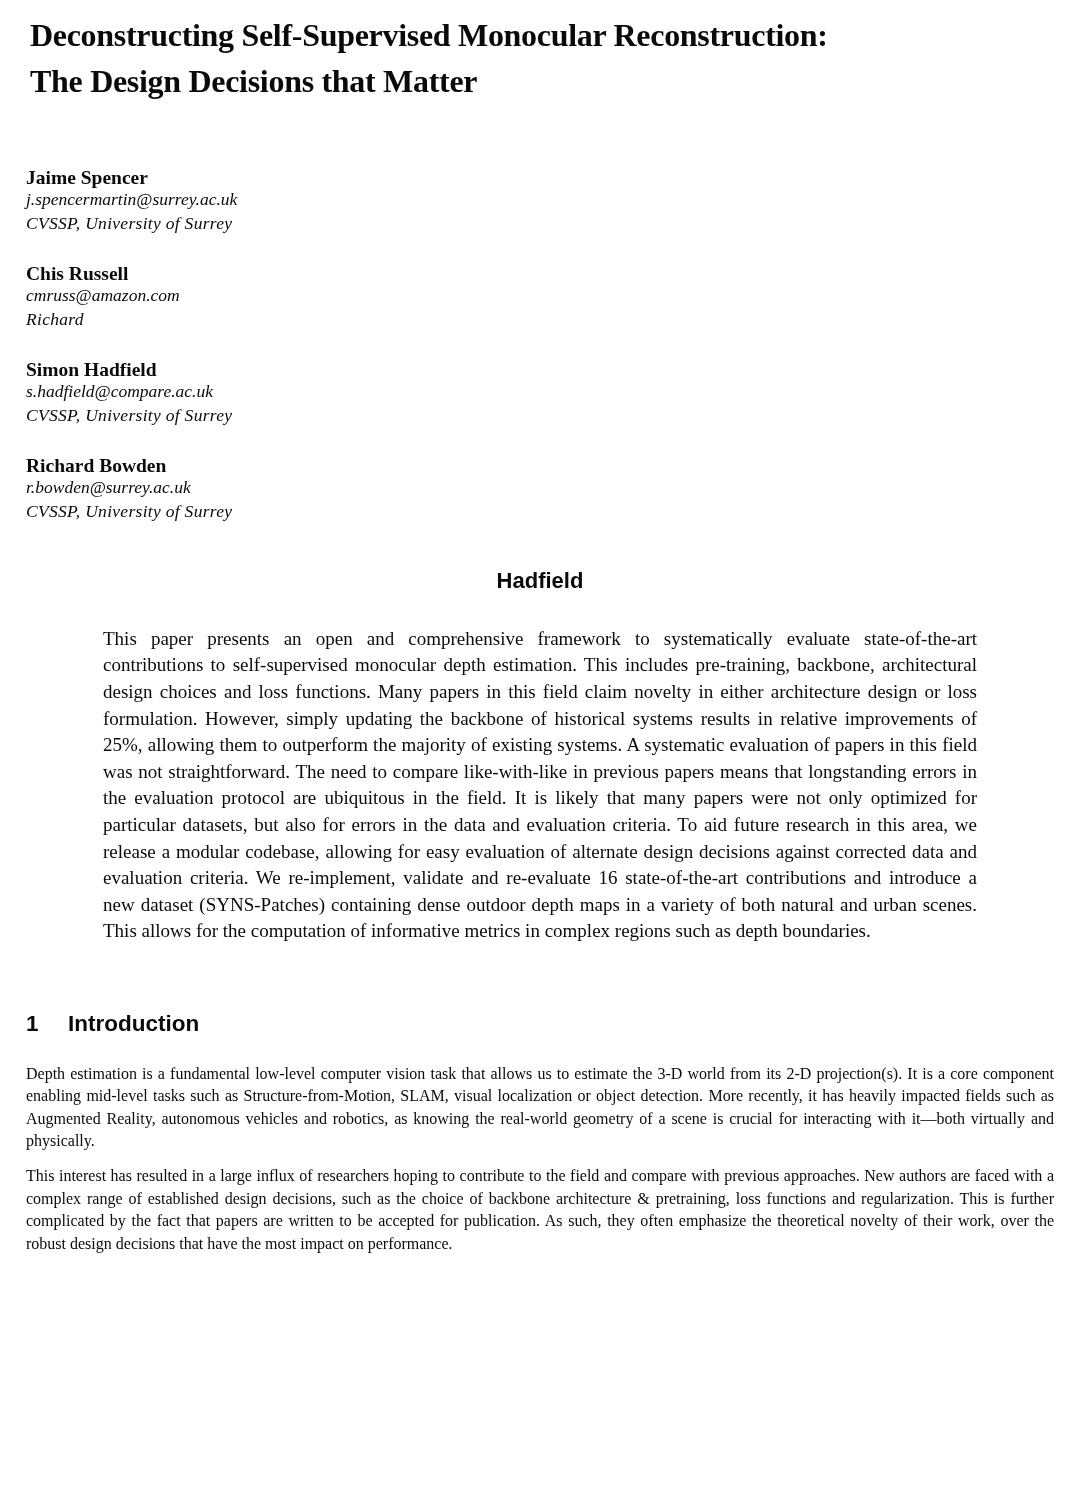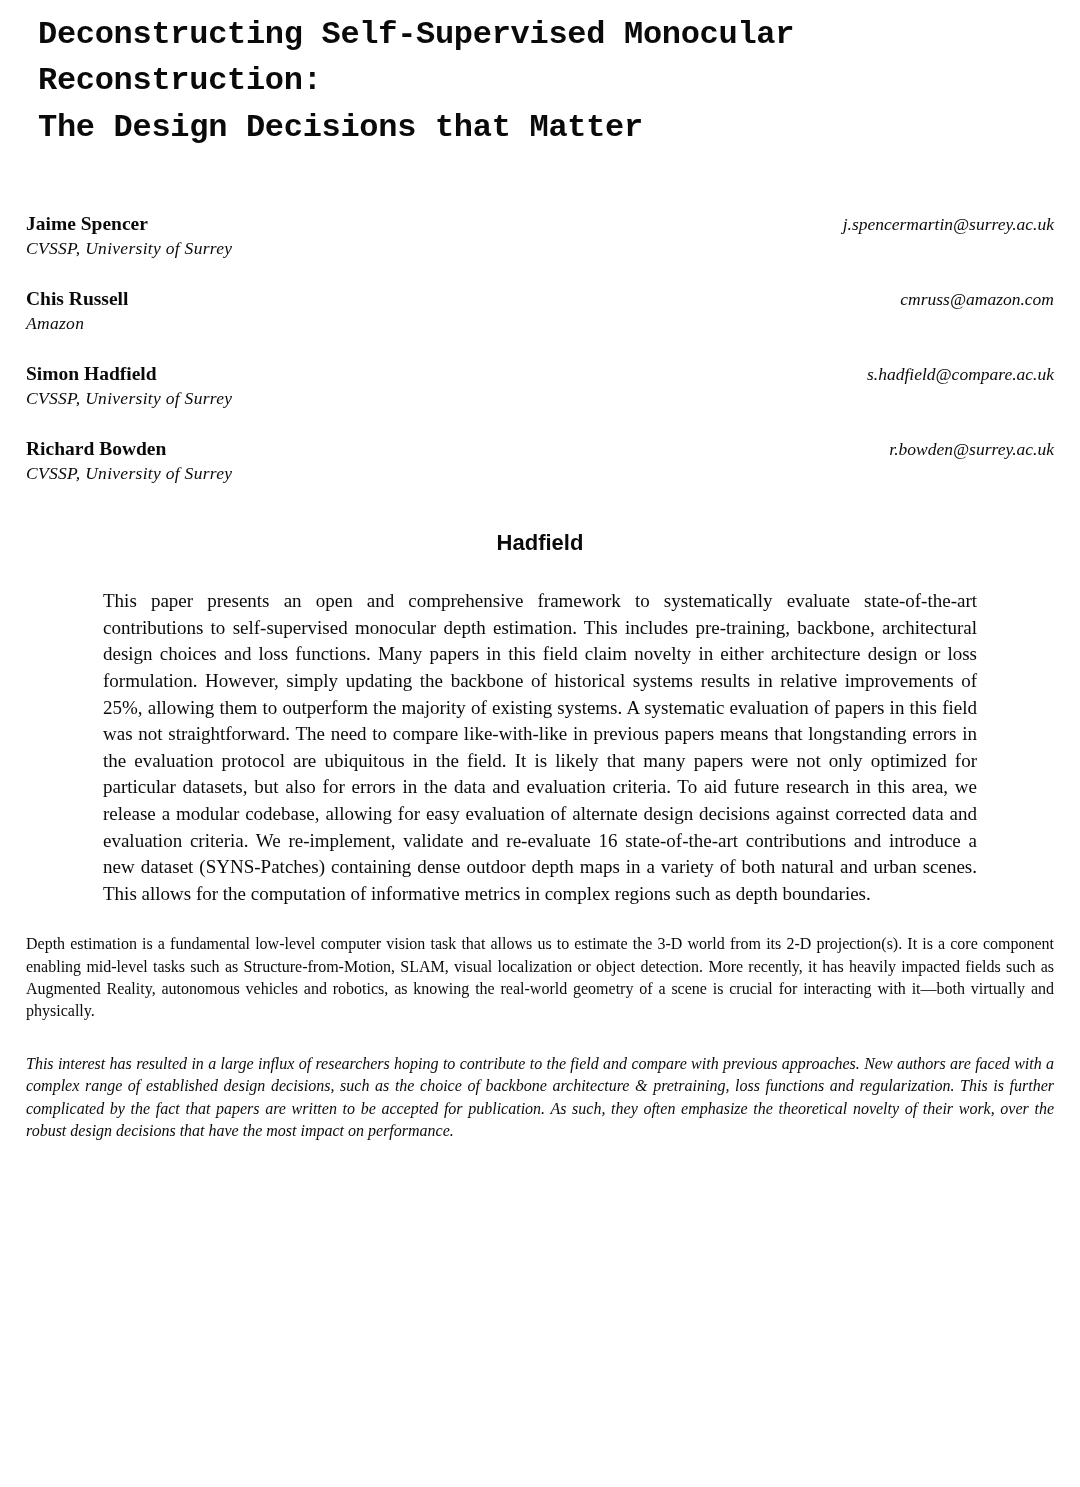--- a/index.html
+++ b/index.html
@@ -9,35 +9,36 @@
     height: 1487px;
     overflow: hidden;
     background: #ffffff;
     color: #0a0a0a;
   }
   .page {
     padding: 12px 26px 0 26px;
     font-family: "Liberation Serif", serif;
   }
   .title {
-    font-family: Liberation Mono, monospace;
+    font-family: Liberation Serif, serif;
     font-weight: 700;
     font-size: 32px;
     line-height: 1.45;
     letter-spacing: -0.3px;
-    margin: 0 0 62px 12px;
+    margin: 0 0 62px 4px;
     white-space: pre-line;
   }
   .author {
     margin-bottom: 29px;
   }
   .author-row {
     display: flex;
     justify-content: space-between;
-    align-items: flex-end;
+    align-items: flex-start;
+    flex-direction: column;
   }
   .author-name {
     font-weight: 700;
     font-size: 19.5px;
   }
   .author-email {
     font-style: italic;
     font-size: 17.5px;
   }
   .author-affil {
@@ -71,22 +72,21 @@
     min-width: 42px;
   }
   .body-par {
     font-size: 16px;
     line-height: 1.4;
     text-align: justify;
     margin: 26px 0 0 0;
     hyphens: auto;
   }
   .body-par + .body-par {
-    margin-top: 30px;
-    font-style: italic;
+    margin-top: 13px;
   }
 </style>
 </head>
 <body>
 
 <div class="page">
 
   <h1 class="title">Deconstructing Self-Supervised Monocular Reconstruction:
 The Design Decisions that Matter</h1>
 
@@ -98,21 +98,21 @@
         <span class="author-email">j.spencermartin@surrey.ac.uk</span>
       </div>
       <div class="author-affil">CVSSP, University of Surrey</div>
     </div>
 
     <div class="author">
       <div class="author-row">
         <span class="author-name">Chis Russell</span>
         <span class="author-email">cmruss@amazon.com</span>
       </div>
-      <div class="author-affil">Amazon</div>
+      <div class="author-affil">Richard</div>
     </div>
 
     <div class="author">
       <div class="author-row">
         <span class="author-name">Simon Hadfield</span>
         <span class="author-email">s.hadfield@compare.ac.uk</span>
       </div>
       <div class="author-affil">CVSSP, University of Surrey</div>
     </div>
 
@@ -123,19 +123,22 @@
       </div>
       <div class="author-affil">CVSSP, University of Surrey</div>
     </div>
 
   </div>
 
   <h2 class="abstract-heading">Hadfield</h2>
 
   <p class="abstract-text">This paper presents an open and comprehensive framework to systematically evaluate state-of-the-art contributions to self-supervised monocular depth estimation. This includes pre-training, backbone, architectural design choices and loss functions. Many papers in this field claim novelty in either architecture design or loss formulation. However, simply updating the backbone of historical systems results in relative improvements of 25%, allowing them to outperform the majority of existing systems. A systematic evaluation of papers in this field was not straightforward. The need to compare like-with-like in previous papers means that longstanding errors in the evaluation protocol are ubiquitous in the field. It is likely that many papers were not only optimized for particular datasets, but also for errors in the data and evaluation criteria. To aid future research in this area, we release a modular codebase, allowing for easy evaluation of alternate design decisions against corrected data and evaluation criteria. We re-implement, validate and re-evaluate 16 state-of-the-art contributions and introduce a new dataset (SYNS-Patches) containing dense outdoor depth maps in a variety of both natural and urban scenes. This allows for the computation of informative metrics in complex regions such as depth boundaries.</p>
 
+  <h2 class="section-heading">
+    <span class="section-number">1</span><span class="section-title">Introduction</span>
+  </h2>
 
   <p class="body-par">Depth estimation is a fundamental low-level computer vision task that allows us to estimate the 3-D world from its 2-D projection(s). It is a core component enabling mid-level tasks such as Structure-from-Motion, SLAM, visual localization or object detection. More recently, it has heavily impacted fields such as Augmented Reality, autonomous vehicles and robotics, as knowing the real-world geometry of a scene is crucial for interacting with it—both virtually and physically.</p>
 
   <p class="body-par">This interest has resulted in a large influx of researchers hoping to contribute to the field and compare with previous approaches. New authors are faced with a complex range of established design decisions, such as the choice of backbone architecture &amp; pretraining, loss functions and regularization. This is further complicated by the fact that papers are written to be accepted for publication. As such, they often emphasize the theoretical novelty of their work, over the robust design decisions that have the most impact on performance.</p>
 
 
 </div>
 
 </body></html>

